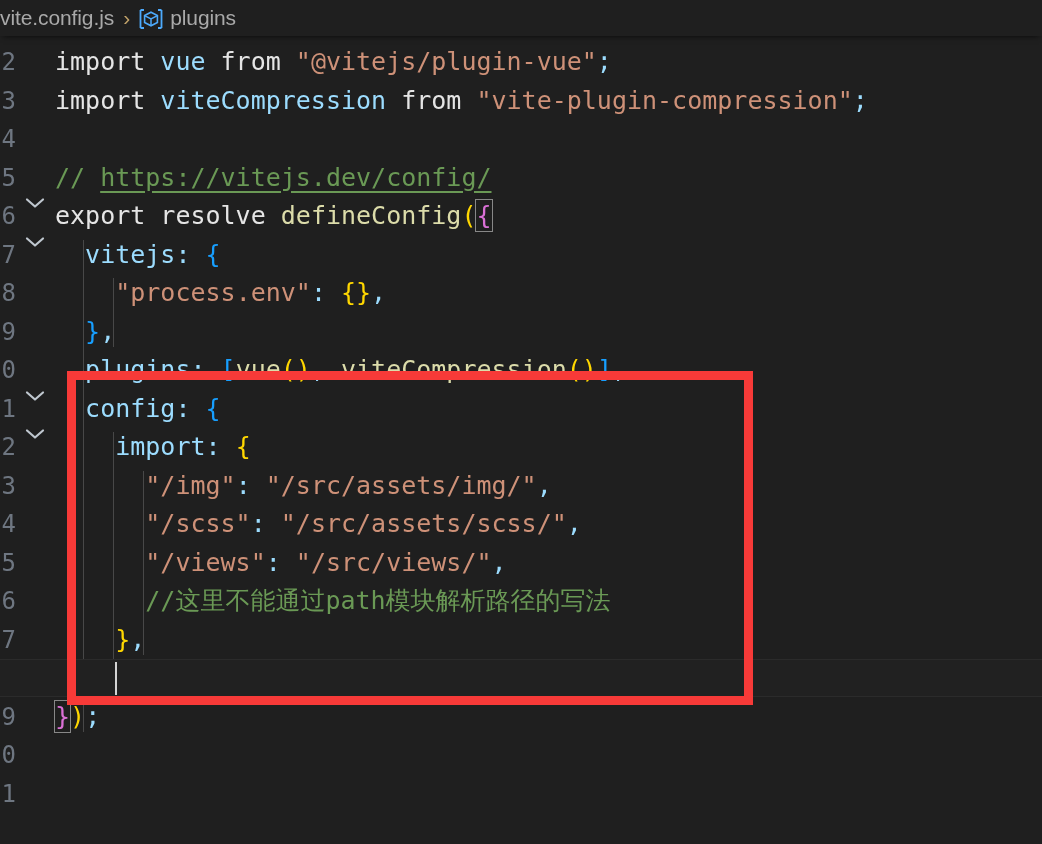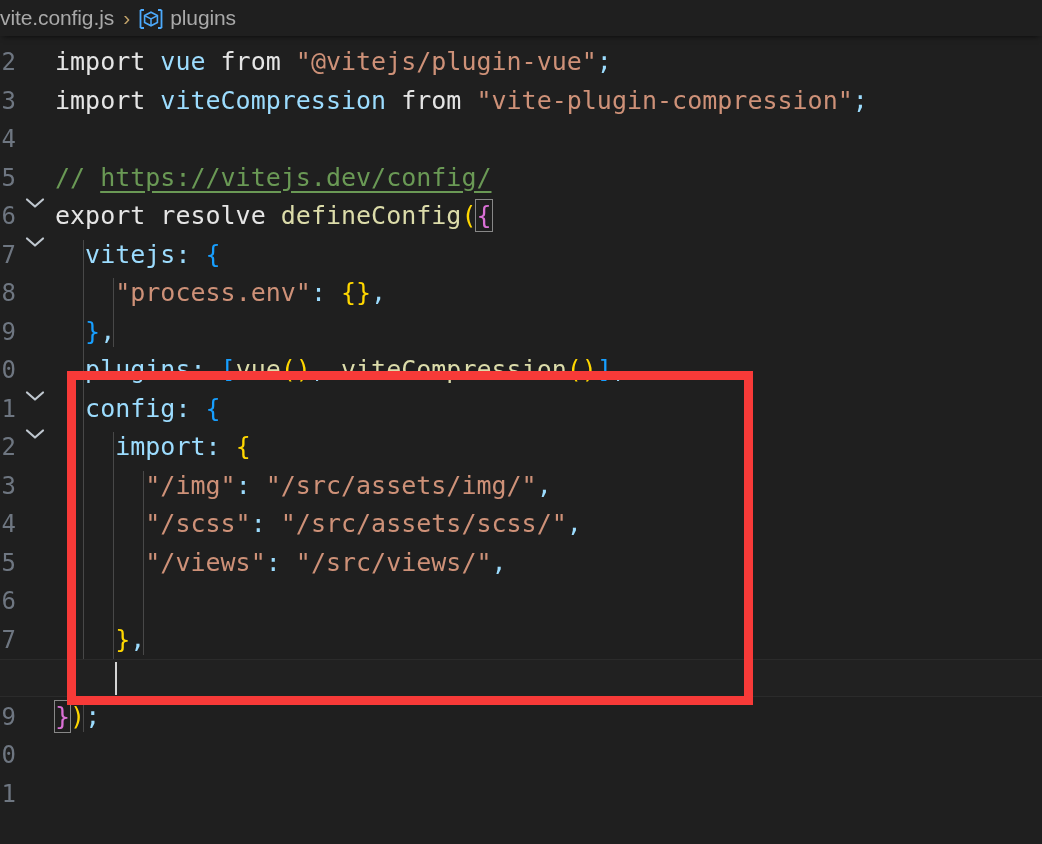--- a/index.html
+++ b/index.html
@@ -182,21 +182,21 @@
       <div class="line" style="top: 315px;"><span class="lnum">10</span><span class="code"><span>  </span><span class="t-var">plugins</span><span class="t-punct">: </span><span class="b-blue">[</span><span class="t-fn">vue</span><span class="b-yellow">()</span><span class="t-punct">, </span><span class="t-fn">viteCompression</span><span class="b-yellow">()</span><span class="b-blue">]</span><span class="t-punct">,</span></span></div>
       <div class="line" style="top: 353.5px;"><span class="lnum">11</span><span class="fold"><svg width="20" height="12" viewBox="0 0 20 12">
             <path d="M2 2.5 L10 9.5 L18 2.5" stroke="#bfc7cf" stroke-width="2.2" fill="none" stroke-linecap="round" stroke-linejoin="round"></path>
           </svg></span><span class="code"><span>  </span><span class="t-var">config</span><span class="t-punct">: </span><span class="b-blue">{</span></span></div>
       <div class="line" style="top: 392px;"><span class="lnum">12</span><span class="fold"><svg width="20" height="12" viewBox="0 0 20 12">
             <path d="M2 2.5 L10 9.5 L18 2.5" stroke="#bfc7cf" stroke-width="2.2" fill="none" stroke-linecap="round" stroke-linejoin="round"></path>
           </svg></span><span class="code"><span>    </span><span class="t-var">import</span><span class="t-punct">: </span><span class="b-yellow">{</span></span></div>
       <div class="line" style="top: 430.5px;"><span class="lnum">13</span><span class="code"><span>      </span><span class="t-str">"/img"</span><span class="t-punct">: </span><span class="t-str">"/src/assets/img/"</span><span class="t-punct">,</span></span></div>
       <div class="line" style="top: 469px;"><span class="lnum">14</span><span class="code"><span>      </span><span class="t-str">"/scss"</span><span class="t-punct">: </span><span class="t-str">"/src/assets/scss/"</span><span class="t-punct">,</span></span></div>
       <div class="line" style="top: 507.5px;"><span class="lnum">15</span><span class="code"><span>      </span><span class="t-str">"/views"</span><span class="t-punct">: </span><span class="t-str">"/src/views/"</span><span class="t-punct">,</span></span></div>
-      <div class="line" style="top: 546px;"><span class="lnum">16</span><span class="code"><span>      </span></span></div>
+      <div class="line" style="top: 546px;"><span class="lnum">16</span><span class="code"><span>      </span><span class="t-comment">//这里不能通过path模块解析路径的写法</span></span></div>
       <div class="line" style="top: 584.5px;"><span class="lnum">17</span><span class="code"><span>    </span><span class="b-yellow">}</span><span class="t-punct">,</span></span></div>
       <div class="line" style="top: 623px;"><span class="lnum">18</span><span class="code"><span>  </span><span class="b-blue">}</span><span class="t-punct">,</span></span></div>
       <div class="line" style="top: 661.5px;"><span class="lnum">19</span><span class="code"><span class="b-pink bmatch">}</span><span class="b-yellow">)</span><span class="t-punct">;</span></span></div>
       <div class="line" style="top: 700px;"><span class="lnum">20</span><span class="code"></span></div>
       <div class="line" style="top: 738.5px;"><span class="lnum">21</span><span class="code"></span></div>
       <div class="iguide" style="left: 83.1px; top: 203.5px; height: 492.5px;"></div>
       <div class="iguide" style="left: 113.2px; top: 242px; height: 69px;"></div>
       <div class="iguide" style="left: 113.2px; top: 396px; height: 261.5px;"></div>
       <div class="iguide" style="left: 143.3px; top: 434.5px; height: 184.5px;"></div>
     </div>

